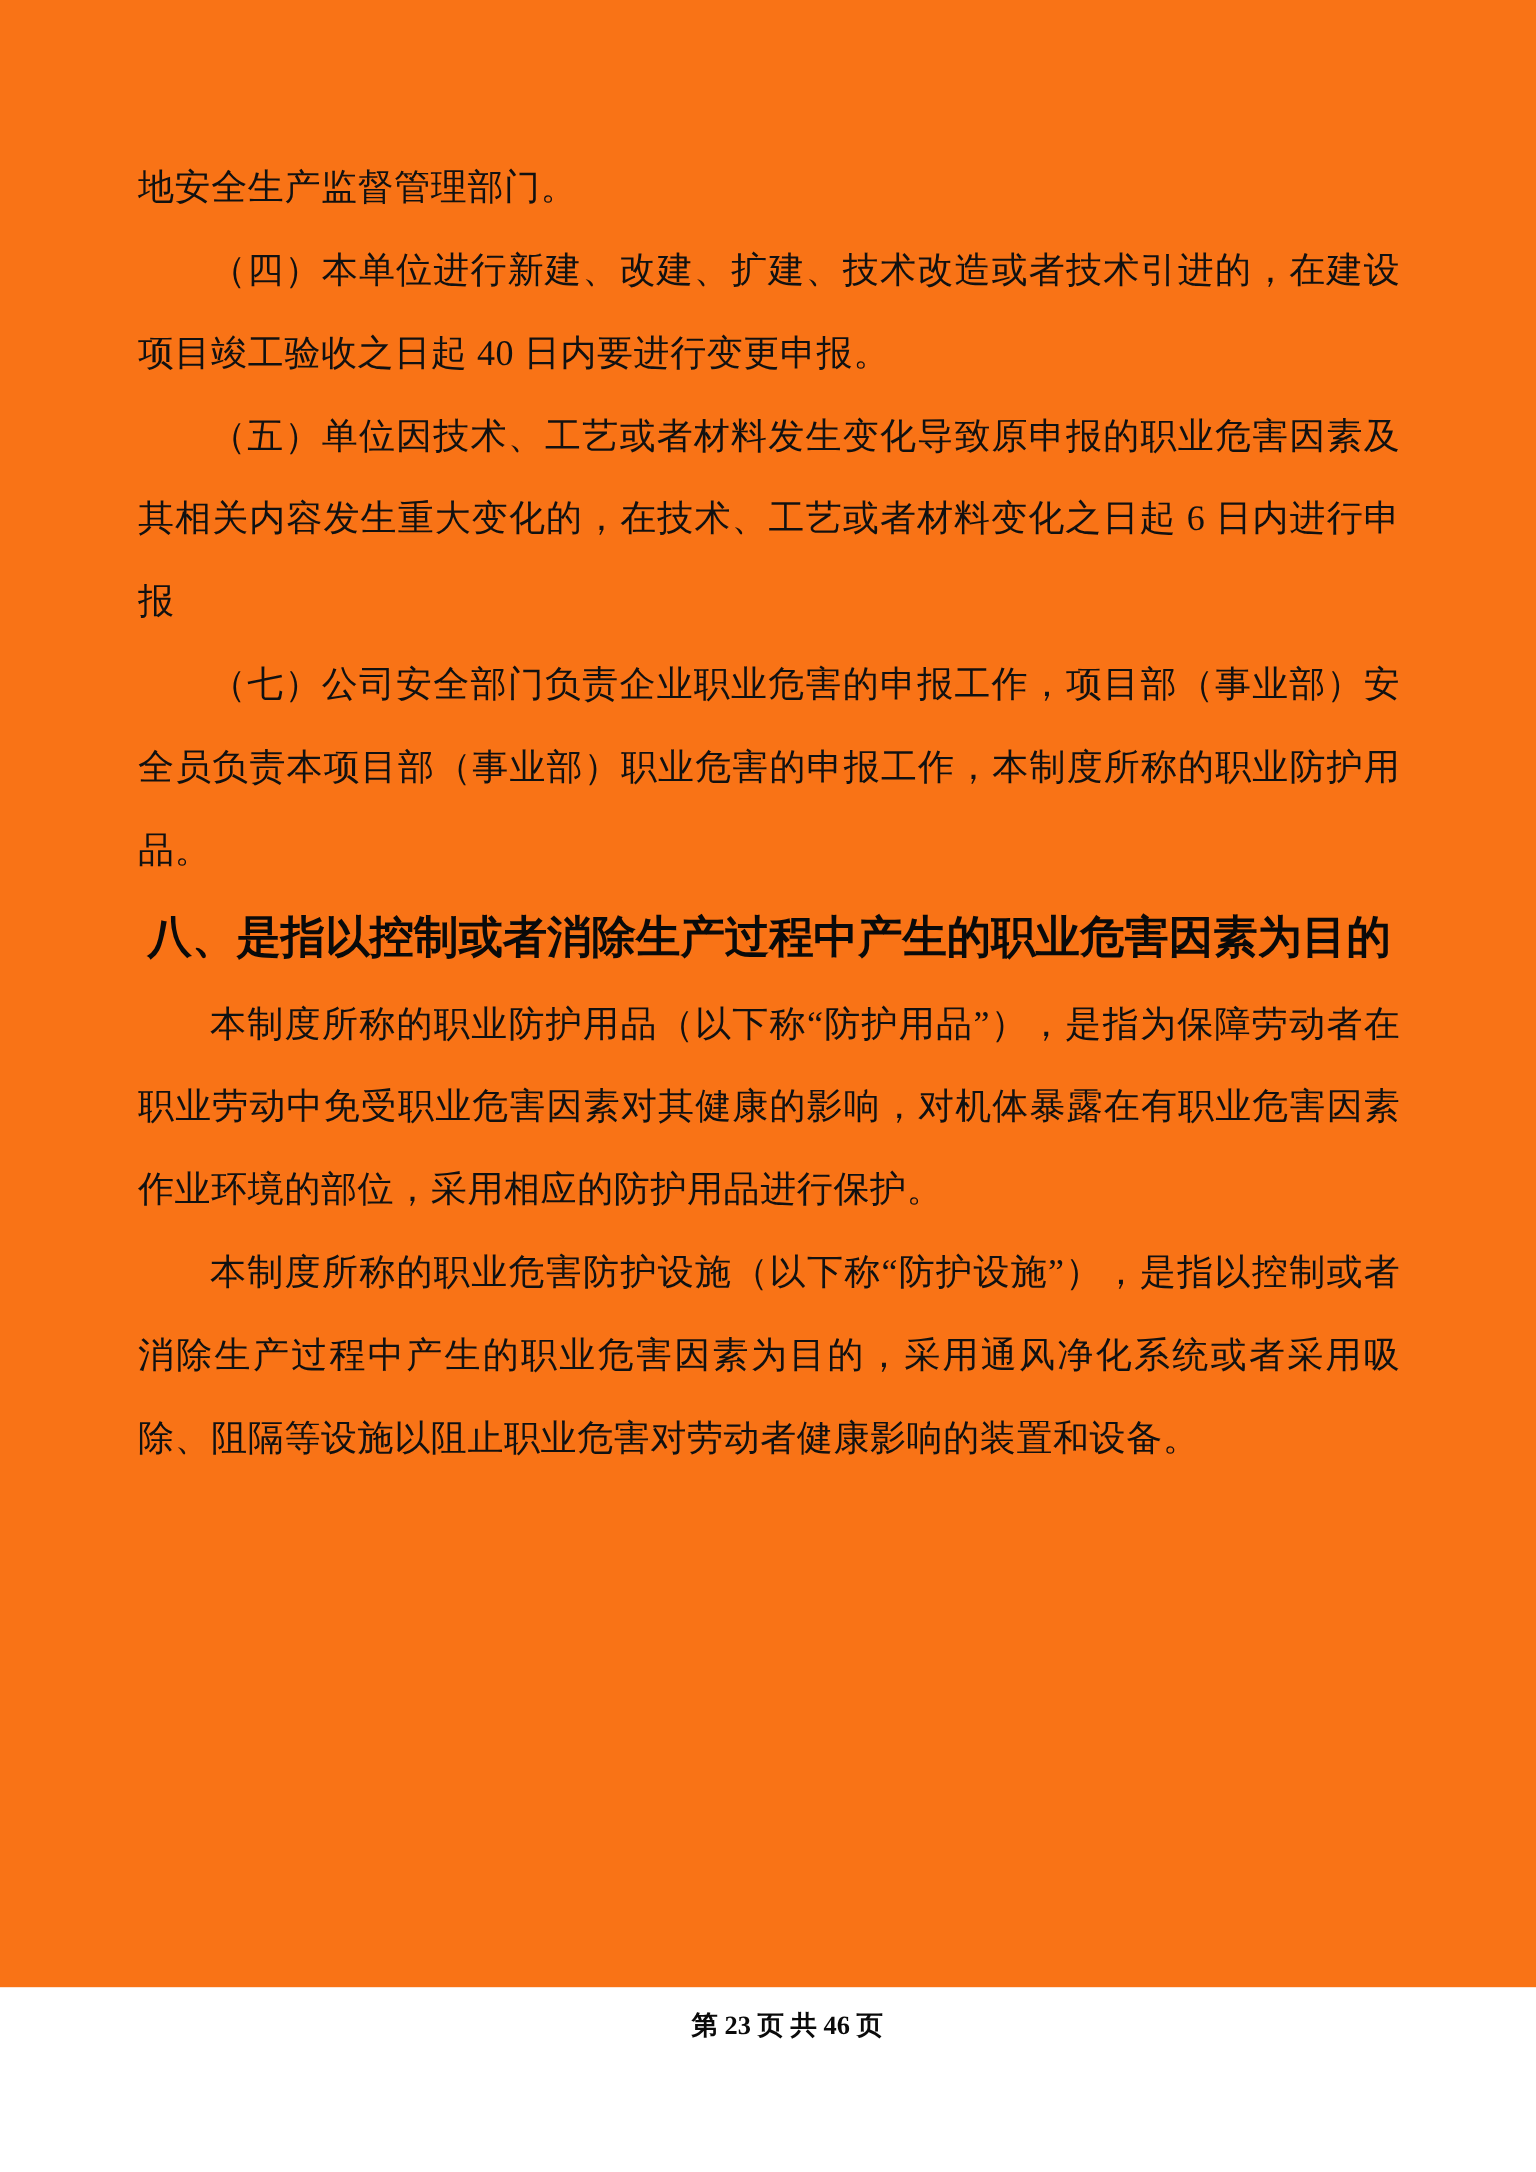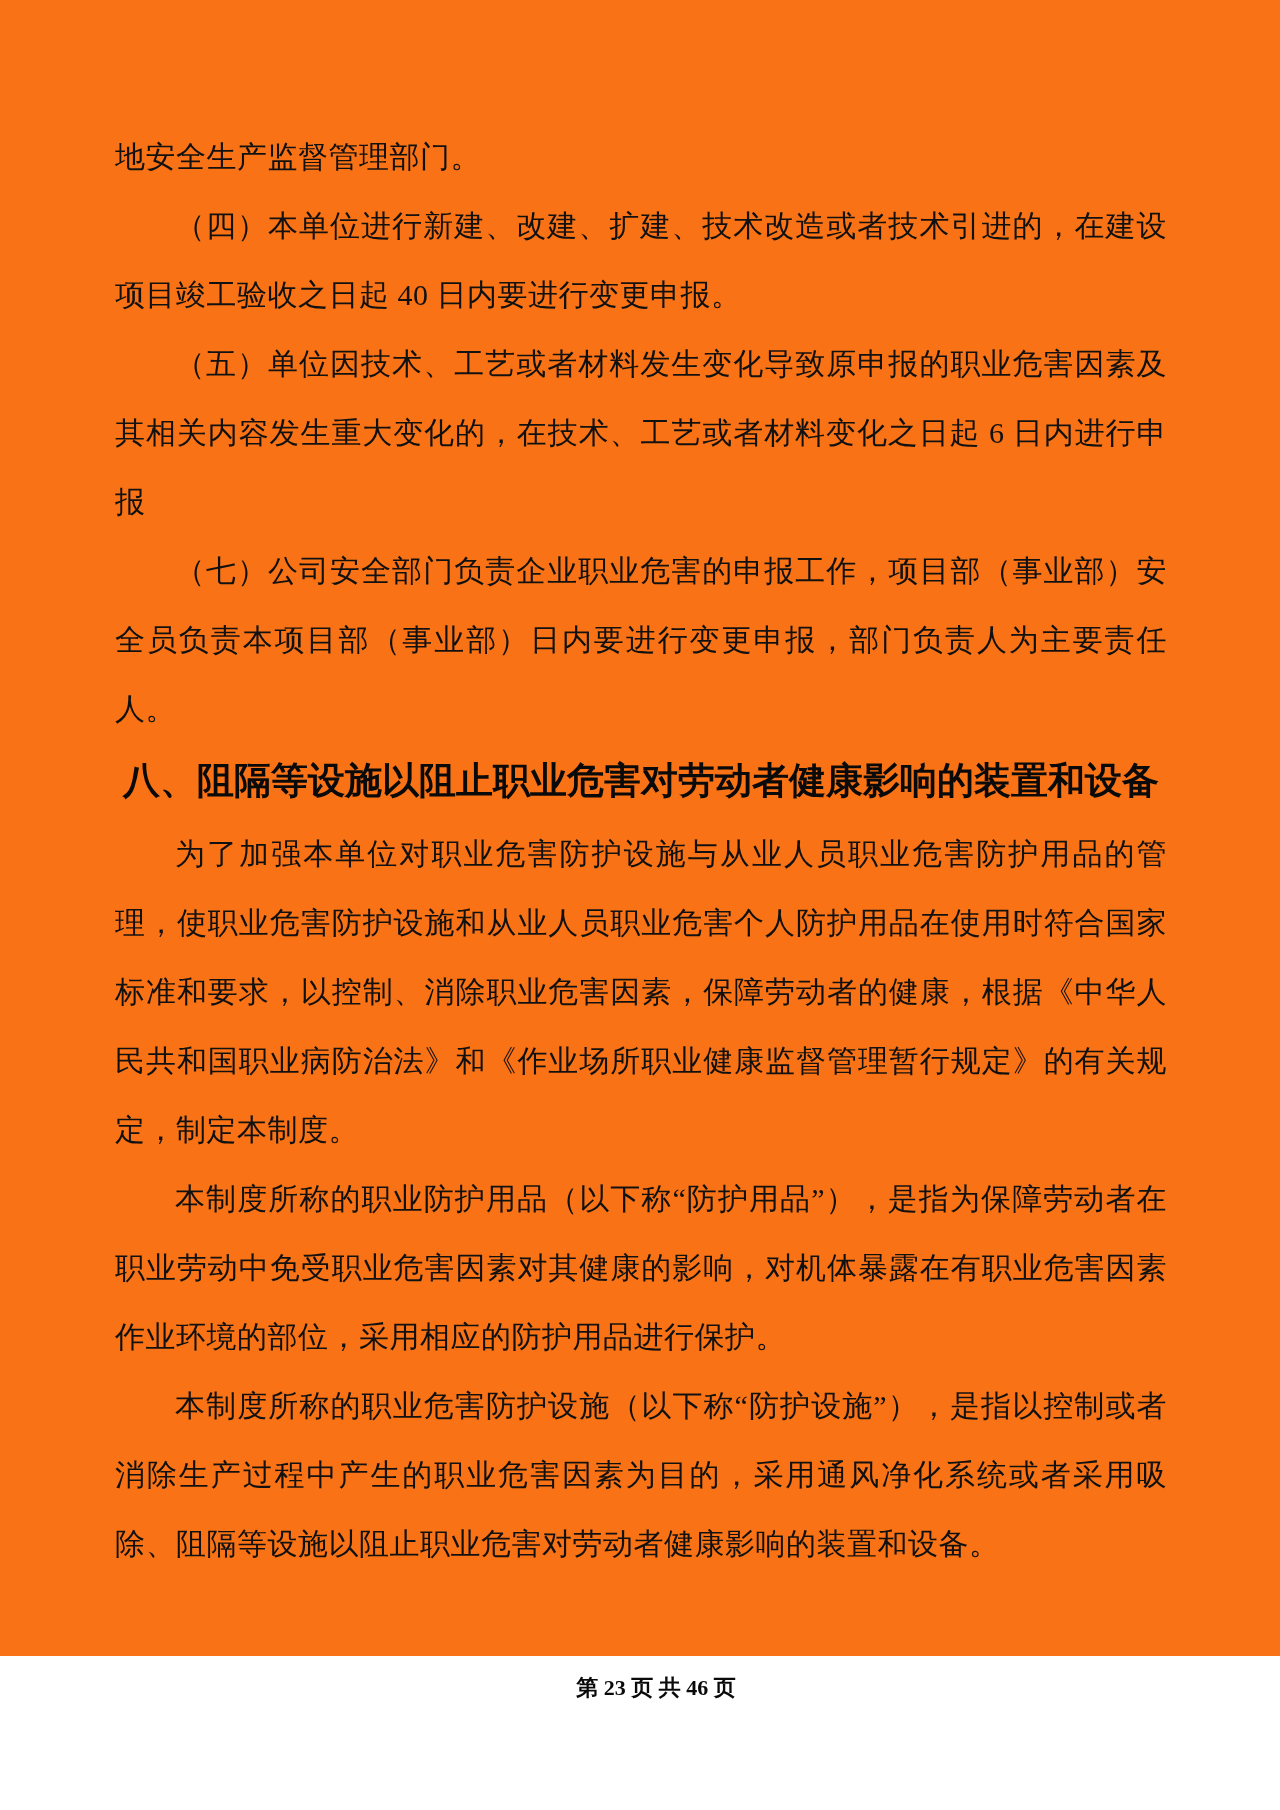--- a/index.html
+++ b/index.html
@@ -60,21 +60,20 @@
   }
 </style>
 </head>
 <body>
 
 <div class="page">
   <div class="content">
     <p class="body-para">地安全生产监督管理部门。</p>
     <p class="body-para indent">（四）本单位进行新建、改建、扩建、技术改造或者技术引进的，在建设项目竣工验收之日起 40 日内要进行变更申报。</p>
     <p class="body-para indent">（五）单位因技术、工艺或者材料发生变化导致原申报的职业危害因素及其相关内容发生重大变化的，在技术、工艺或者材料变化之日起 6 日内进行申报</p>
-    <p class="body-para indent">（七）公司安全部门负责企业职业危害的申报工作，项目部（事业部）安全员负责本项目部（事业部）日内要进行变更申报，部门负责人为主要责任人。</p>
-    <h1 class="section-heading">八、阻隔等设施以阻止职业危害对劳动者健康影响的装置和设备</h1>
-    <p class="body-para indent">为了加强本单位对职业危害防护设施与从业人员职业危害防护用品的管理，使职业危害防护设施和从业人员职业危害个人防护用品在使用时符合国家标准和要求，以控制、消除职业危害因素，保障劳动者的健康，根据《中华人民共和国职业病防治法》和《作业场所职业健康监督管理暂行规定》的有关规定，制定本制度。</p>
+    <p class="body-para indent">（七）公司安全部门负责企业职业危害的申报工作，项目部（事业部）安全员负责本项目部（事业部）职业危害的申报工作，本制度所称的职业防护用品。</p>
+    <h1 class="section-heading">八、是指以控制或者消除生产过程中产生的职业危害因素为目的</h1>
     <p class="body-para indent">本制度所称的职业防护用品（以下称“防护用品”），是指为保障劳动者在职业劳动中免受职业危害因素对其健康的影响，对机体暴露在有职业危害因素作业环境的部位，采用相应的防护用品进行保护。</p>
     <p class="body-para indent">本制度所称的职业危害防护设施（以下称“防护设施”），是指以控制或者消除生产过程中产生的职业危害因素为目的，采用通风净化系统或者采用吸除、阻隔等设施以阻止职业危害对劳动者健康影响的装置和设备。</p>
   </div>
 
   <div class="footer">第 23 页 共 46 页</div>
 </div>
 
 </body></html>

